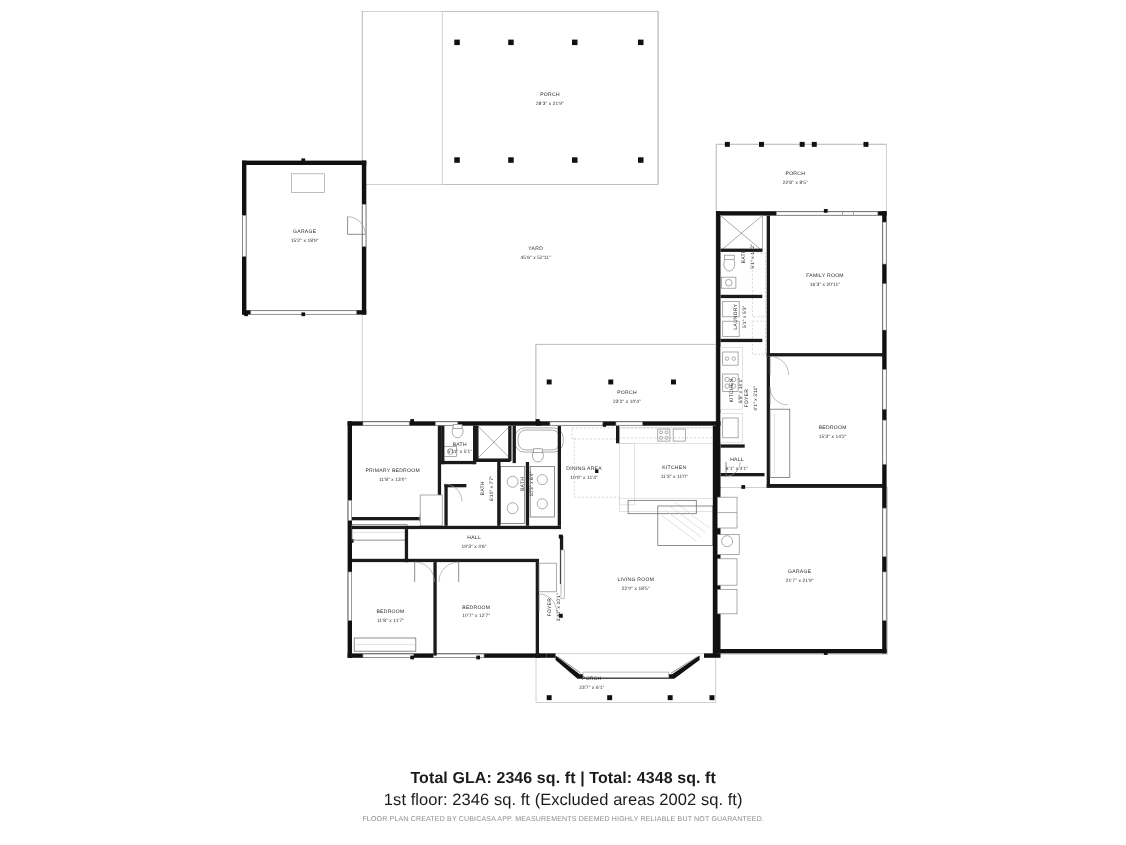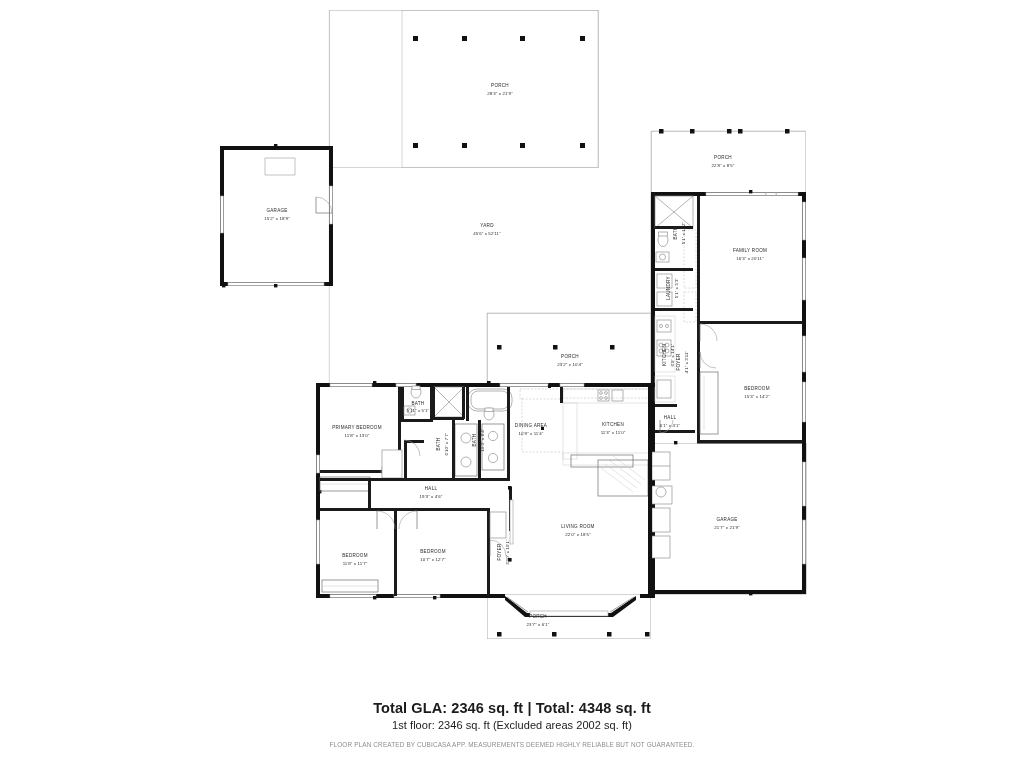--- a/index.html
+++ b/index.html
@@ -62,21 +62,21 @@
     color: #1b1b1b;
   }
   .footer-line1 {
     top: 700px;
     font-size: 14.5px;
     font-weight: bold;
     letter-spacing: 0.1px;
   }
   .footer-line2 {
     top: 719px;
-    font-size: 11px;
+    font-size: 15px;
     font-weight: normal;
     letter-spacing: 0.05px;
   }
   .footer-line3 {
     top: 741px;
     font-size: 6.4px;
     color: #8c8c8c;
     letter-spacing: 0.15px;
   }
 </style>

